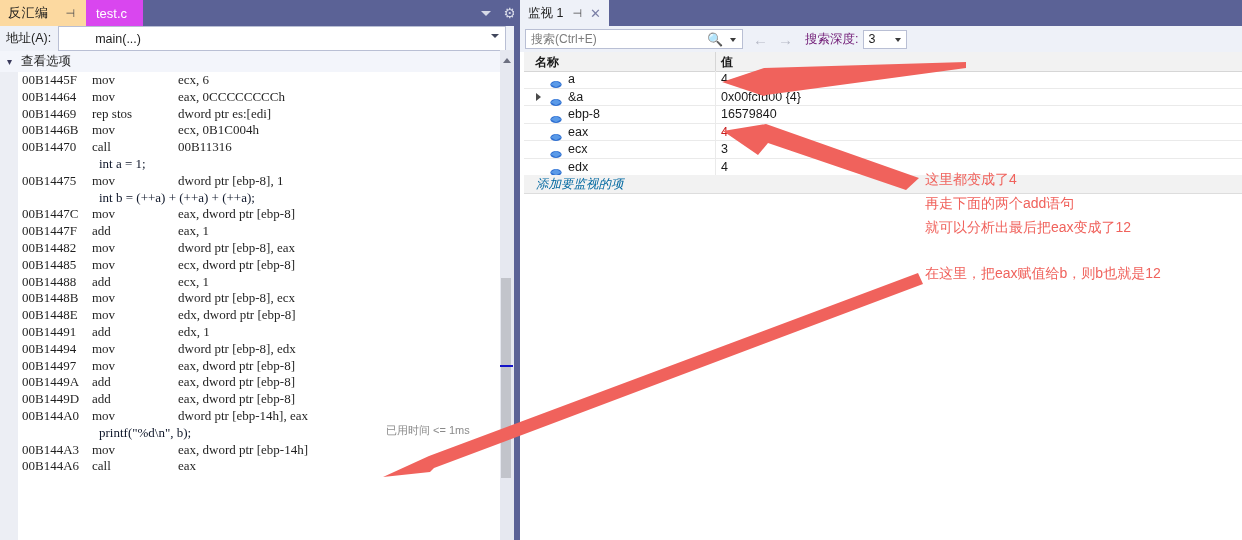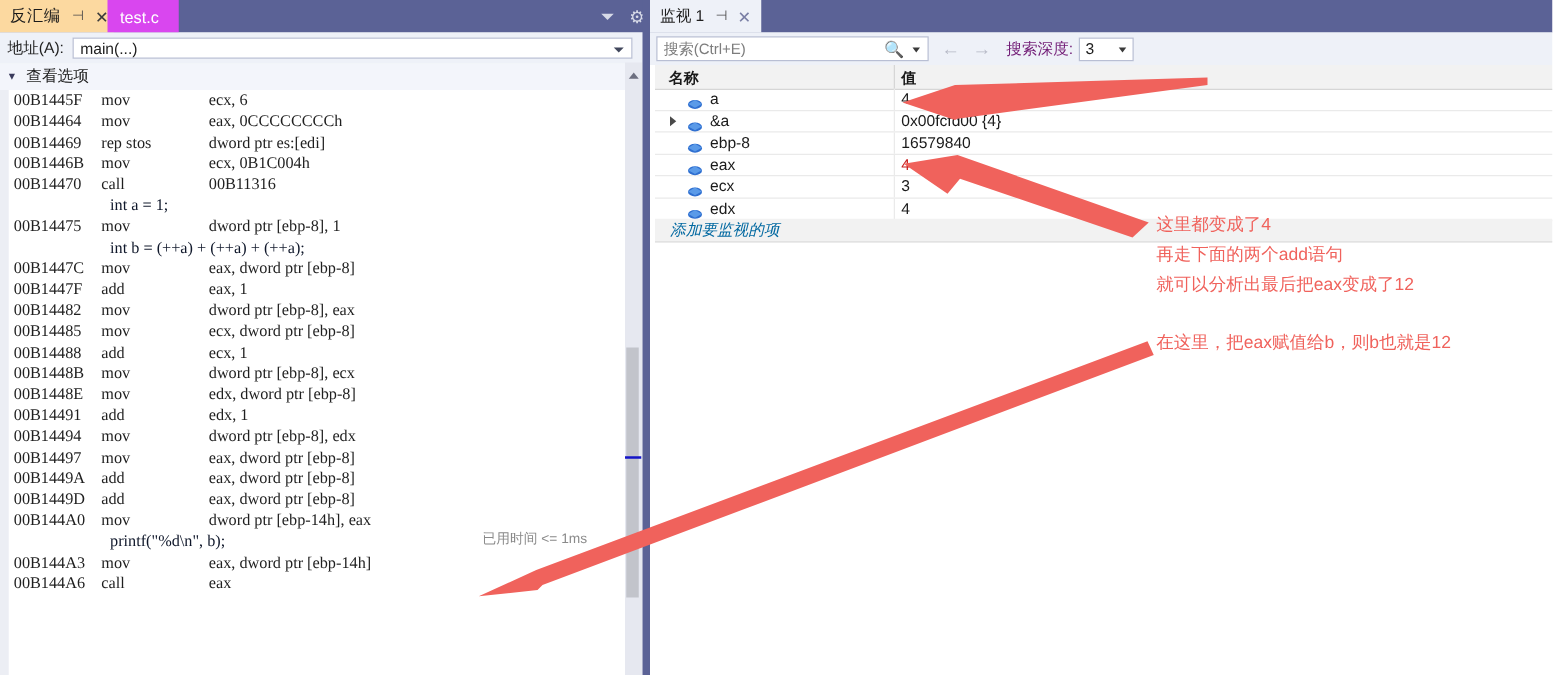--- a/index.html
+++ b/index.html
@@ -7,43 +7,43 @@
     width:1242px;height:540px;overflow:hidden;
     background:#ffffff;
     font-family:"Liberation Sans","DejaVu Sans",sans-serif;
     -webkit-font-smoothing:antialiased;
   }
   #root{position:relative;width:1242px;height:540px;}
 
   
   #left-pane{position:absolute;left:0;top:0;width:520px;height:540px;background:#ffffff;overflow:hidden;}
   .tabstrip{position:absolute;left:0;top:0;width:520px;height:26px;background:#5b6296;}
-  .tab{position:absolute;top:0;height:26px;display:flex;align-items:center;box-sizing:border-box;}
+  .tab{position:absolute;top:0;height:26px;display:flex;align-items:center;box-sizing:border-box;gap:8px;}
   .tab.active{left:0;background:#fcd9a0;color:#1e1e1e;padding:0 4px 0 8px;}
   .tab.active .tab-label{font-size:13px;color:#1a1a1a;letter-spacing:.5px;}
   .tab .pin{margin-left:9px;font-size:11px;color:#4b4b4b;line-height:1;transform:rotate(0deg);}
   .tab .xbtn{margin-left:9px;font-size:13px;color:#3c3c3c;line-height:1;}
   .tab.inactive{left:86px;background:#d946ef;padding:0 16px 0 10px;}
   .tab.inactive .tab-label{font-size:13px;color:#ffffff;}
   .strip-right{position:absolute;right:4px;top:0;height:26px;display:flex;align-items:center;gap:12px;}
   .caret-dn{width:0;height:0;border-left:5px solid transparent;border-right:5px solid transparent;border-top:5px solid #d7dae8;}
   .gear{color:#d7dae8;font-size:14px;line-height:1;}
 
   .addrbar{position:absolute;left:0;top:26px;width:520px;height:25px;background:#eef1f8;display:flex;align-items:center;}
   .addrbar .lbl{font-size:12.5px;color:#1e1e1e;margin-left:6px;}
-  .addrcombo{position:relative;margin-left:7px;width:448px;height:17px;background:#ffffff;border:1px solid #b9bfd4;box-sizing:border-box;display:flex;align-items:center;}
+  .addrcombo{position:relative;margin-left:7px;width:448px;height:25px;background:#ffffff;border:1px solid #b9bfd4;box-sizing:border-box;display:flex;align-items:center;padding-left:31px;}
   .addrcombo .val{font-size:12.5px;color:#1e1e1e;margin-left:5px;}
   .addrcombo .cc{position:absolute;right:6px;top:7px;width:0;height:0;border-left:4px solid transparent;border-right:4px solid transparent;border-top:4px solid #41475c;}
 
   .viewopts{position:absolute;left:0;top:51px;width:520px;height:21px;background:#f3f5fb;display:flex;align-items:center;}
   .viewopts .chev{margin-left:7px;color:#3a3a5c;font-size:10px;line-height:1;}
   .viewopts .txt{margin-left:9px;font-size:12.5px;color:#1e1e1e;}
 
   #gutter{position:absolute;left:0;top:72px;width:18px;height:468px;background:#eceef4;}
-  #code{position:absolute;left:7px;top:72px;width:399px;height:468px;background:#ffffff;overflow:hidden;}
+  #code{position:absolute;left:18px;top:72px;width:399px;height:468px;background:#ffffff;overflow:hidden;}
   .cline{position:relative;height:16.8px;line-height:16.8px;white-space:pre;font-family:"Liberation Serif","DejaVu Serif",serif;font-size:13px;color:#1f1f1f;}
   .cline .addr{position:absolute;left:4px;}
   .cline .mn{position:absolute;left:74px;}
   .cline .op{position:absolute;left:160px;}
   .cline.src{color:#0f172a;margin-left:48px;}
   .cline.src .srctxt{position:absolute;left:33px;}
 
   .elapsed{position:absolute;left:386px;top:423px;font-size:11px;color:#8a8a8a;font-family:"Liberation Sans",sans-serif;white-space:nowrap;}
 
   

